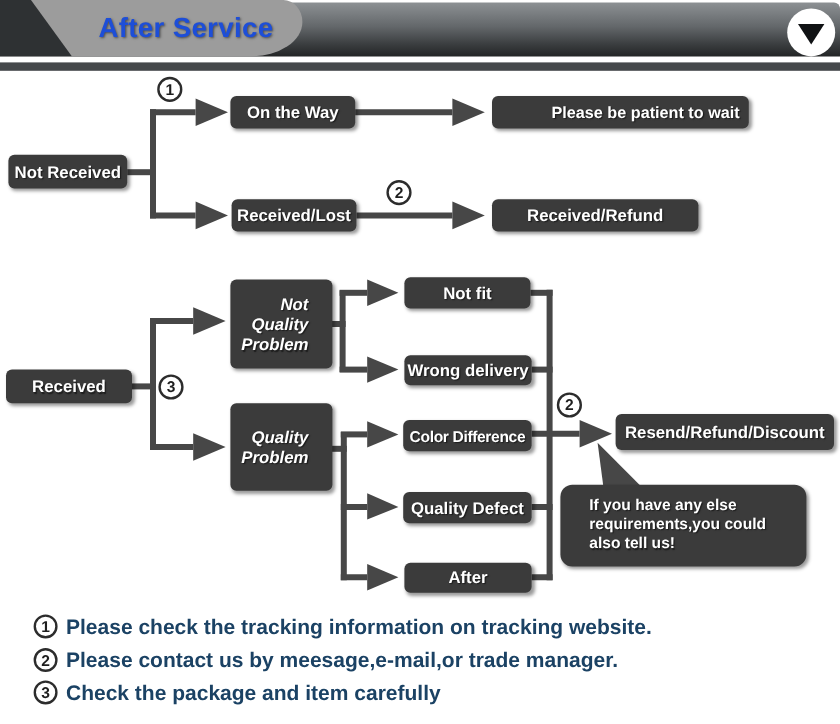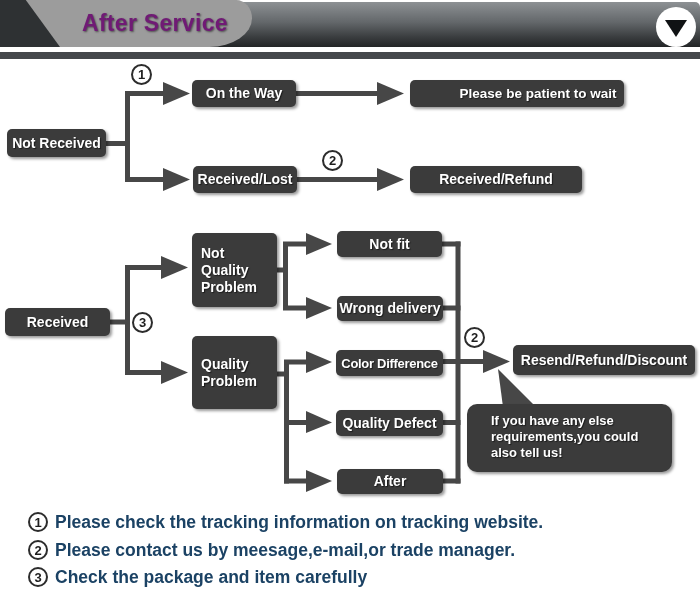--- a/index.html
+++ b/index.html
@@ -7,39 +7,39 @@
          font-family:"Liberation Sans",sans-serif;overflow:hidden;}
 
   
   .hdr-grad{position:absolute;left:0;top:2px;width:700px;height:45px;
             background:linear-gradient(180deg,#8d9194 0%,#63676a 45%,#3a3d3f 78%,#232526 100%);
             border-radius:5px 5px 0 0;}
   .hdr-banner{position:absolute;left:0;top:0;width:252px;height:47px;background:#9c9c9c;
               border-top-right-radius:26px 30px;border-bottom-right-radius:70px 47px;}
   .hdr-wedge{position:absolute;left:0;top:0;width:60px;height:47px;background:#2e3133;
              clip-path:polygon(0 0,43% 0,100% 100%,0 100%);}
-  .hdr-title{position:absolute;left:82px;top:10px;font-size:23px;font-weight:bold;color:#701a75;
+  .hdr-title{position:absolute;left:82px;top:10px;font-size:23px;font-weight:bold;color:#1d4ed8;
              letter-spacing:.3px;text-shadow:1px 1px 2px rgba(0,0,0,.5);}
   .hdr-btn{position:absolute;left:656px;top:7px;width:40px;height:40px;background:#fff;
            border-radius:50%;display:flex;align-items:center;justify-content:center;cursor:pointer;}
   .tri-down{width:0;height:0;border-left:11px solid transparent;border-right:11px solid transparent;
             border-top:17px solid #101214;margin-top:3px;}
   .divider{position:absolute;left:0;top:52px;width:700px;height:7px;background:#45484b;}
 
   
   .connectors{position:absolute;left:0;top:0;pointer-events:none;}
   .connectors path{stroke:#474747;stroke-width:5;fill:none;}
   .connectors polygon{fill:#474747;stroke:none;}
 
   
   .fbox{position:absolute;background:#3b3b3b;color:#fff;font-weight:bold;font-size:14px;
         line-height:17px;display:flex;align-items:center;justify-content:center;text-align:left;
         border-radius:5px;box-shadow:2px 2px 3px rgba(0,0,0,.4);
         text-shadow:1px 1px 1px rgba(0,0,0,.55);white-space:pre-line;}
-  .fbox.al{justify-content:flex-start;text-align:left;padding-left:9px;}
+  .fbox.al{justify-content:flex-start;text-align:right;padding-left:9px;font-style:italic;}
   .bubble{position:absolute;background:#3b3b3b;color:#fff;font-weight:bold;font-size:13px;
           line-height:16px;border-radius:10px;padding:9px 24px;white-space:pre-line;
           box-shadow:2px 2px 3px rgba(0,0,0,.4);text-shadow:1px 1px 1px rgba(0,0,0,.55);}
 
   
   .cnum{position:absolute;width:17px;height:17px;border:2px solid #2c2c2c;border-radius:50%;
         background:#fff;color:#1e1e1e;font-size:13px;font-weight:bold;
         display:flex;align-items:center;justify-content:center;line-height:1;}
 
   

